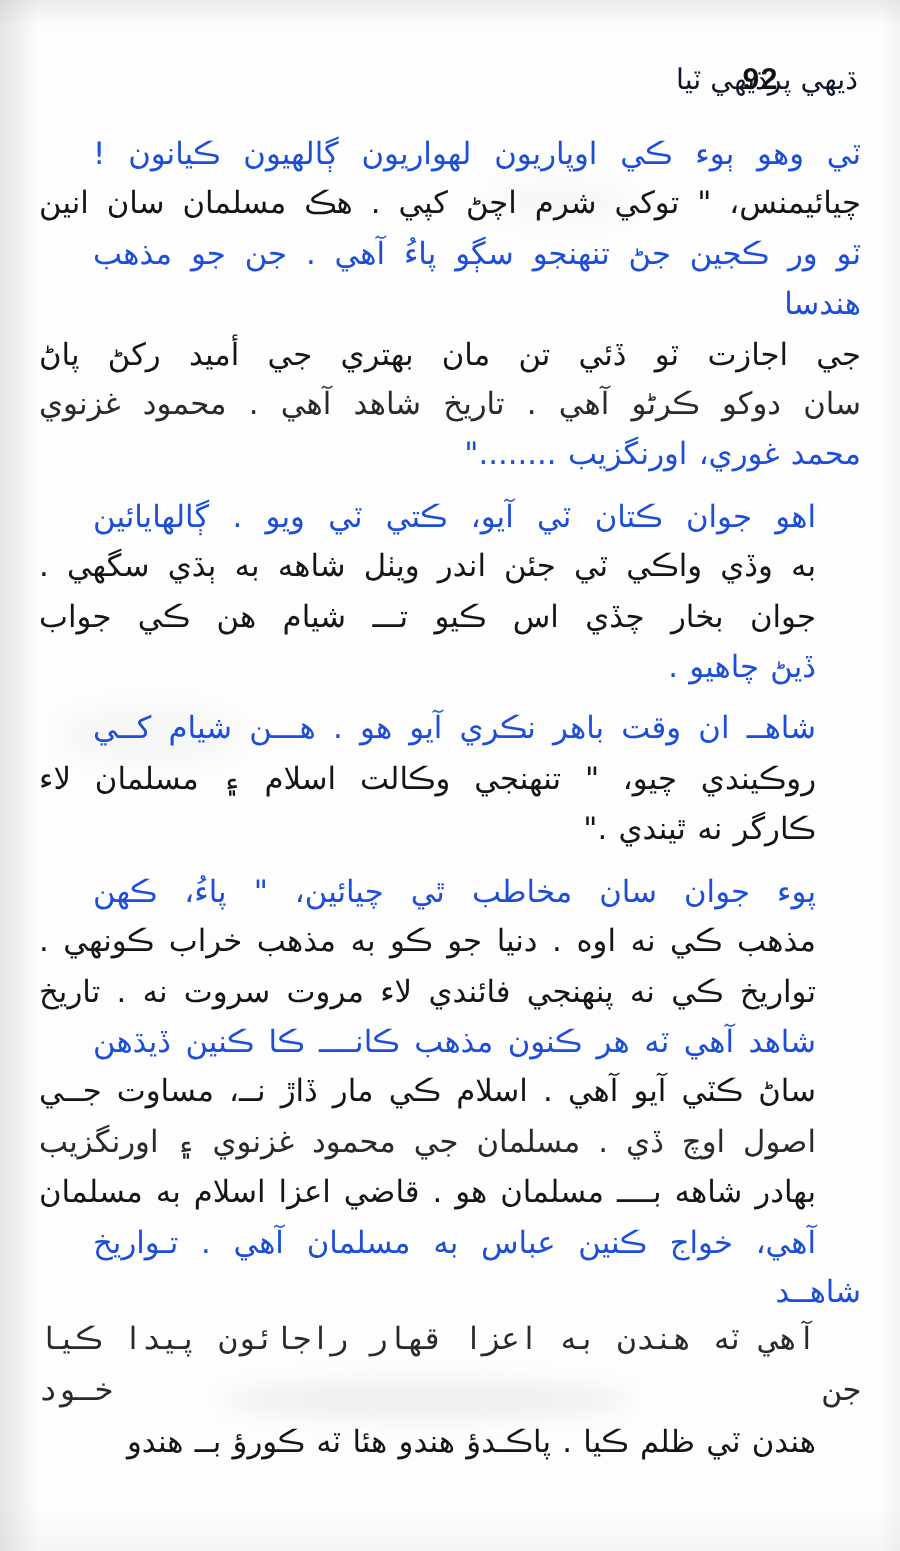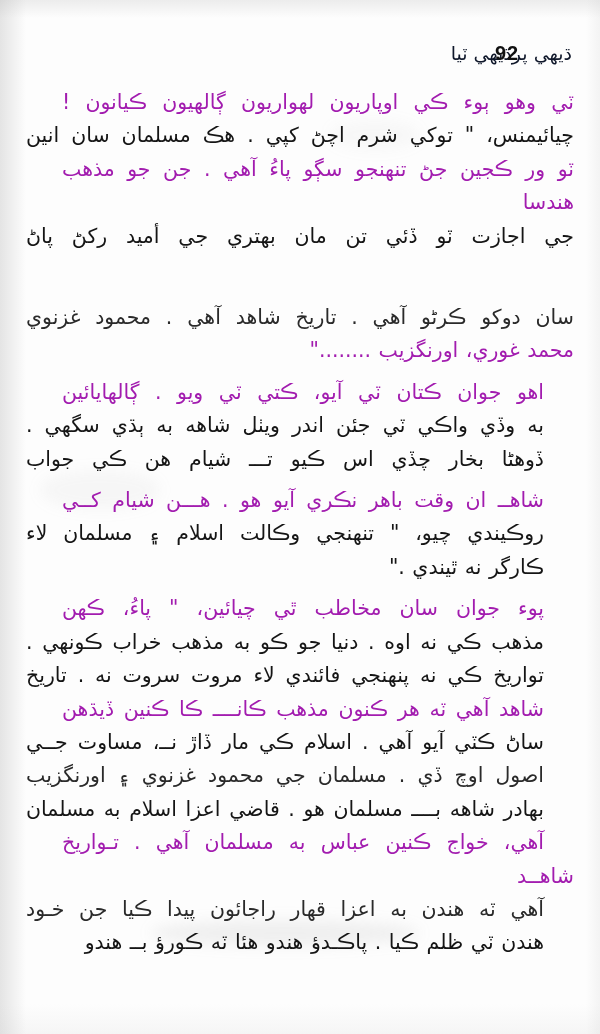--- a/index.html
+++ b/index.html
@@ -116,21 +116,21 @@
     text-align-last: right;
     word-spacing: 1px;
   }
   .para.indent {
     text-indent: 30px;
   }
   .para-gap {
     height: 8px;
   }
   
-  .ink-heavy { color: #a21caf; margin-left: 36px; }
+  .ink-heavy { color: #1d4ed8; margin-left: 36px; }
   .ink-light { color: #2a2a2a; }
 </style>
 </head>
 <body>
 
 <div id="page">
 
   <div id="scan-edge-top"></div>
   <div id="scan-edge-left"></div>
   <div id="scan-edge-right"></div>
@@ -144,43 +144,44 @@
     <div id="page-number">92</div>
   </div>
 
   <div id="body-text">
 
   <div class="para">
         <div class="ink-heavy" style="direction: rtl; white-space: normal; overflow: visible; text-align: justify; text-align-last: justify;">ٽي وهو ٻوء ڪي اوپاريون لهواريون ڳالهيون ڪيانون !</div>
         <div style="direction: rtl; white-space: normal; overflow: visible; text-align: justify; text-align-last: justify;">چيائيمنس، " توکي شرم اچڻ کپي . هڪ مسلمان سان انين</div>
         <div class="ink-heavy" style="direction: rtl; white-space: normal; overflow: visible; text-align: justify; text-align-last: justify;">ٽو ور ڪجين جڻ تنهنجو سڳو پاءُ آهي . جن جو مذهب هندسا</div>
         <div style="direction: rtl; white-space: normal; overflow: visible; text-align: justify; text-align-last: justify;">جي اجازت ٽو ڏئي تن مان بهتري جي أميد رکڻ پاڻ</div>
-        <div class="ink-light" style="direction: rtl; white-space: normal; overflow: visible; text-align: justify; text-align-last: justify; margin-top: 48px;">سان دوکو ڪرڻو آهي . تاريخ شاهد آهي . محمود غزنوي</div>
+        <div class="ink-light" style="direction: rtl; white-space: normal; overflow: visible; text-align: justify; text-align-last: justify;">سان دوکو ڪرڻو آهي . تاريخ شاهد آهي . محمود غزنوي</div>
         <div class="ink-heavy" style="direction: rtl; white-space: nowrap; overflow: visible; text-align: left;">محمد غوري، اورنگزيب ........"</div>
       </div>
       <div class="para-gap"></div>
       <div class="para indent">
         <div class="ink-heavy" style="direction: rtl; white-space: normal; overflow: visible; text-align: justify; text-align-last: justify;">اهو جوان ڪتان ٽي آيو، ڪتي ٽي ويو . ڳالهايائين</div>
         <div style="direction: rtl; white-space: normal; overflow: visible; text-align: justify; text-align-last: justify;">به وڏي واڪي ٽي جئن اندر ويٺل شاهه به ٻڌي سگهي .</div>
-        <div style="direction: rtl; white-space: normal; overflow: visible; text-align: justify; text-align-last: justify;">ڏوهڻا بخار چڏي اس ڪيو تـــ شيام هن ڪي جواب</div>
+        <div style="direction: rtl; white-space: normal; overflow: visible; text-align: justify; text-align-last: justify;">جوان بخار چڏي اس ڪيو تـــ شيام هن ڪي جواب</div>
+        <div class="ink-heavy" style="direction: rtl; white-space: nowrap; overflow: visible; text-align: left;">ڏيڻ چاهيو .</div>
       </div>
       <div class="para-gap"></div>
       <div class="para indent">
         <div class="ink-heavy" style="direction: rtl; white-space: normal; overflow: visible; text-align: justify; text-align-last: justify;">شاهــ ان وقت باهر نڪري آيو هو . هـــن شيام کــي</div>
         <div style="direction: rtl; white-space: normal; overflow: visible; text-align: justify; text-align-last: justify;">روڪيندي چيو، " تنهنجي وڪالت اسلام ۽ مسلمان لاء</div>
         <div style="direction: rtl; white-space: nowrap; overflow: visible; text-align: left;">ڪارگر نه ٿيندي ."</div>
       </div>
       <div class="para-gap"></div>
       <div class="para indent">
         <div class="ink-heavy" style="direction: rtl; white-space: normal; overflow: visible; text-align: justify; text-align-last: justify;">پوء جوان سان مخاطب ٿي چيائين، " پاءُ، ڪهن</div>
         <div style="direction: rtl; white-space: normal; overflow: visible; text-align: justify; text-align-last: justify;">مذهب ڪي نه اوه . دنيا جو ڪو به مذهب خراب ڪونهي .</div>
         <div style="direction: rtl; white-space: normal; overflow: visible; text-align: justify; text-align-last: justify;">تواريخ ڪي نه پنهنجي فائندي لاء مروت سروت نه . تاريخ</div>
         <div class="ink-heavy" style="direction: rtl; white-space: normal; overflow: visible; text-align: justify; text-align-last: justify;">شاهد آهي ٽه هر ڪنون مذهب ڪانــــ ڪا ڪنين ڏيڌهن</div>
         <div style="direction: rtl; white-space: normal; overflow: visible; text-align: justify; text-align-last: justify;">ساڻ ڪٽي آيو آهي . اسلام ڪي مار ڏاڙ نــ، مساوت جــي</div>
         <div class="ink-light" style="direction: rtl; white-space: normal; overflow: visible; text-align: justify; text-align-last: justify;">اصول اوچ ڏي . مسلمان جي محمود غزنوي ۽ اورنگزيب</div>
         <div style="direction: rtl; white-space: normal; overflow: visible; text-align: justify; text-align-last: justify;">بهادر شاهه بــــ مسلمان هو . قاضي اعزا اسلام به مسلمان</div>
         <div class="ink-heavy" style="direction: rtl; white-space: normal; overflow: visible; text-align: justify; text-align-last: justify;">آهي، خواج ڪنين عباس به مسلمان آهي . تـواريخ شاهــد</div>
-        <div class="ink-light" style="direction: rtl; white-space: normal; overflow: visible; text-align: justify; text-align-last: justify;">آهي ٽه هندن به اعزا قهار راجائون پيدا ڪيا جن خـود</div>
+        <div class="ink-light" style="direction: rtl; white-space: normal; overflow: visible; text-align: justify; text-align-last: justify; font-family: Liberation Mono, monospace;">آهي ٽه هندن به اعزا قهار راجائون پيدا ڪيا جن خـود</div>
         <div style="direction: rtl; white-space: nowrap; overflow: visible; text-align: right;">هندن ٽي ظلم ڪيا . پاڪـدؤ هندو هئا ٽه ڪورؤ بــ هندو</div>
       </div>
     </div>
 
 </div>
 
 </body></html>

